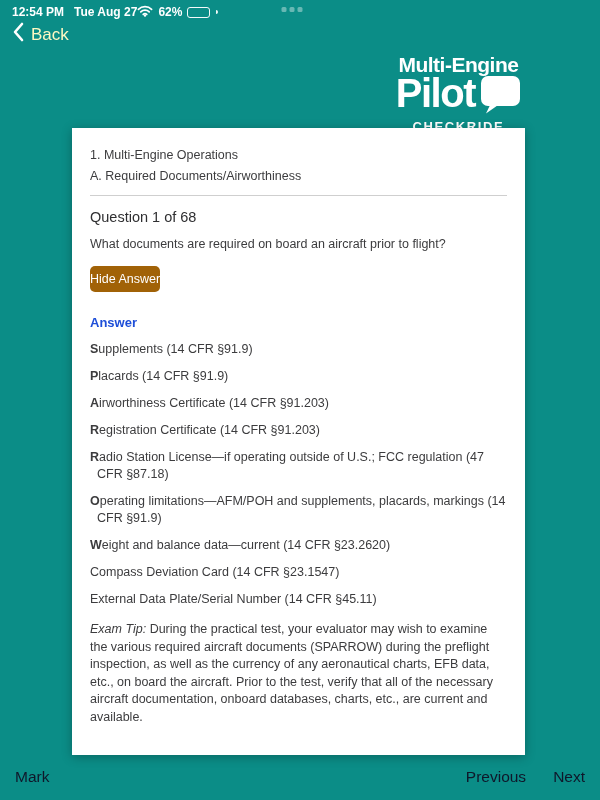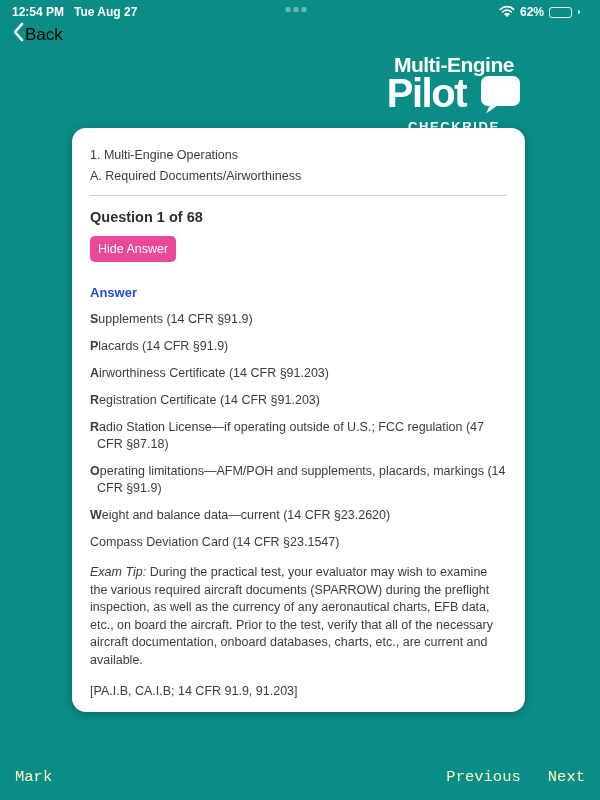--- a/index.html
+++ b/index.html
@@ -7,84 +7,84 @@
   body {
     font-family: "Liberation Sans", "DejaVu Sans", sans-serif;
     background: #0b8d87;
     position: relative;
     overflow: hidden;
     color: #fff;
   }
 
   
   .status-bar {
-    position: absolute; top: 0; left: 0; right: 8px; height: 24px;
-    display: flex; align-items: center; justify-content: space-between;
+    position: absolute; top: 0; left: 0; right: 16px; height: 24px;
+    display: flex; align-items: center; justify-content: flex-start;
     padding: 0 12px; font-size: 12px; font-weight: 700;
   }
   .status-left { display: flex; gap: 10px; align-items: center; }
   .status-center {
     position: absolute; left: 50%; top: 7px; transform: translateX(-50%);
     display: flex; gap: 3px;
   }
   .status-center .dot { width: 5px; height: 5px; border-radius: 1.5px; background: rgba(255,255,255,0.38); }
   .status-right { display: flex; align-items: center; gap: 5px; }
   .battery { position: relative; width: 23px; height: 11px; border: 1px solid rgba(255,255,255,0.95); border-radius: 3px; padding: 1px; }
   .battery-fill { height: 100%; width: 62%; background: #fff; border-radius: 1px; }
   .battery-cap { width: 2px; height: 4px; background: rgba(255,255,255,0.95); border-radius: 0 2px 2px 0; margin-left: 1px; }
 
   
   .back-btn {
     position: absolute; top: 22px; left: 12px;
-    display: flex; align-items: center; gap: 1px;
-    font-size: 17px; font-weight: 500; color: #000000; cursor: pointer;
+    display: flex; align-items: center; gap: 7px;
+    font-size: 17px; font-weight: 500; color: #fef9c3; cursor: pointer;
     background: none; border: none; font-family: inherit;
   }
 
   
   .logo { position: absolute; top: 54px; right: 79px; text-align: center; line-height: 1; }
   .logo-line1 { font-size: 21px; font-weight: 700; letter-spacing: -0.5px; }
-  .logo-line2-row { display: flex; align-items: flex-start; gap: 14px; margin-top: 1px; }
+  .logo-line2-row { display: flex; align-items: flex-start; gap: 5px; margin-top: 1px; }
   .logo-line2 { font-size: 40px; font-weight: 700; letter-spacing: -1.5px; line-height: 0.85; }
   .logo-line3 { font-size: 13px; font-weight: 700; letter-spacing: 1.6px; margin-top: 3px; }
 
   
   .card {
     position: absolute; left: 72px; top: 128px; width: 453px; min-height: 562px;
-    background: #fff; border-radius: 14px;
+    background: #fff; border-radius: 0;
     box-shadow: 0 2px 10px rgba(0,0,0,0.28);
     padding: 17px 18px 14px 18px;
     color: #3c3c3e;
     font-size: 12.5px;
   }
   .section-line { font-size: 12.5px; line-height: 21px; }
   .divider { border: none; border-top: 1px solid #cfcfcf; margin: 8px 0 13px 0; }
-  .question-heading { font-size: 14.5px; font-weight: 700; color: #2f2f31; margin-bottom: 11px; }
+  .question-heading { font-size: 14.5px; font-weight: 400; color: #2f2f31; margin-bottom: 11px; }
   .question-text { font-size: 12.5px; line-height: 17px; margin-bottom: 13px; }
   .hide-answer-btn {
-    display: inline-block; background: #ec4899; color: #fff;
+    display: inline-block; background: #a16207; color: #fff;
     font-family: inherit; font-size: 12.5px;
-    border: none; border-radius: 5px; padding: 6px 8px; cursor: pointer;
+    border: none; border-radius: 5px; padding: 6px 0; cursor: pointer;
     margin-bottom: 23px;
   }
   .answer-heading { font-size: 13px; font-weight: 700; color: #1d4ed8; margin-bottom: 11px; }
   .answer-item { line-height: 17px; margin-bottom: 10px; padding-left: 7px; text-indent: -7px; }
   .answer-item b { font-weight: 700; }
   .exam-tip { line-height: 17.5px; margin-top: 13px; margin-bottom: 15px; }
   .exam-tip i { font-style: italic; }
   .citation { font-size: 12.5px; color: #3c3c3e; }
 
   
   .toolbar {
     position: absolute; left: 0; right: 0; bottom: 0; height: 46px;
     display: flex; align-items: center; justify-content: space-between;
     padding: 0 15px; font-size: 15.5px;
   }
   .toolbar-right { display: flex; gap: 27px; }
-  .toolbar-btn { background: none; border: none; color: #fef9c3; font-family: Liberation Mono, monospace; font-size: 15.5px; cursor: pointer; padding: 0; }
+  .toolbar-btn { background: none; border: none; color: #0f172a; font-family: Liberation Sans, sans-serif; font-size: 15.5px; cursor: pointer; padding: 0; }
 </style>
 </head>
 <body>
 
 <div class="status-bar">
   <div class="status-left">
     <span>12:54 PM</span>
     <span>Tue Aug 27</span>
   </div>
   <div class="status-center">
@@ -128,34 +128,35 @@
     </span>
   </div>
   <div class="logo-line3">CHECKRIDE</div>
 </div>
 
 <div class="card">
   <div class="section-line">1. Multi-Engine Operations</div>
   <div class="section-line">A. Required Documents/Airworthiness</div>
   <hr class="divider">
   <div class="question-heading">Question 1 of 68</div>
+  <div class="question-text">What documents are required on board an aircraft prior to flight?</div>
   <button class="hide-answer-btn">Hide Answer</button>
   <div class="answer-heading">Answer</div>
   <div>
       <p class="answer-item"><b>S</b><span>upplements (14 CFR §91.9)</span></p>
       <p class="answer-item"><b>P</b><span>lacards (14 CFR §91.9)</span></p>
       <p class="answer-item"><b>A</b><span>irworthiness Certificate (14 CFR §91.203)</span></p>
       <p class="answer-item"><b>R</b><span>egistration Certificate (14 CFR §91.203)</span></p>
       <p class="answer-item"><b>R</b><span>adio Station License—if operating outside of U.S.; FCC regulation (47 CFR §87.18)</span></p>
       <p class="answer-item"><b>O</b><span>perating limitations—AFM/POH and supplements, placards, markings (14 CFR §91.9)</span></p>
       <p class="answer-item"><b>W</b><span>eight and balance data—current (14 CFR §23.2620)</span></p>
       <p class="answer-item"><span>Compass Deviation Card (14 CFR §23.1547)</span></p>
+      <p class="answer-item"><span>External Data Plate/Serial Number (14 CFR §45.11)</span></p>
     </div>
   <p class="exam-tip"><i>Exam Tip:</i><span> During the practical test, your evaluator may wish to examine the various required aircraft documents (SPARROW) during the preflight inspection, as well as the currency of any aeronautical charts, EFB data, etc., on board the aircraft. Prior to the test, verify that all of the necessary aircraft documentation, onboard databases, charts, etc., are current and available.</span></p>
-  <div class="citation">[PA.I.B, CA.I.B; 14 CFR 91.9, 91.203]</div>
 </div>
 
 <div class="toolbar">
   <button class="toolbar-btn">Mark</button>
   <div class="toolbar-right">
     <button class="toolbar-btn">Previous</button>
     <button class="toolbar-btn">Next</button>
   </div>
 </div>
 

